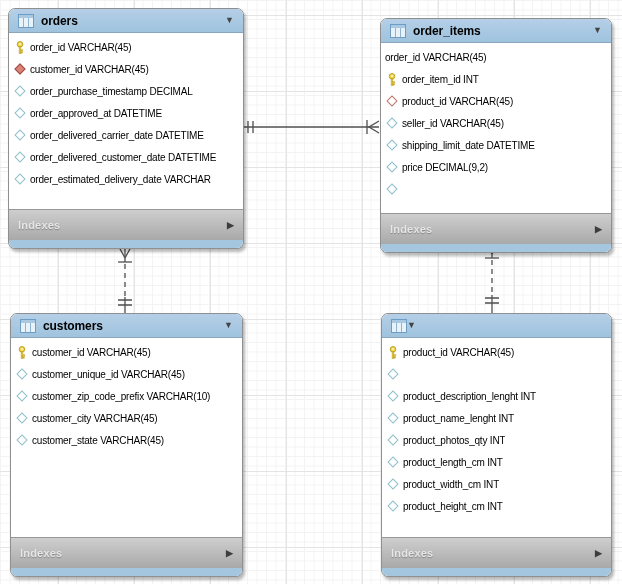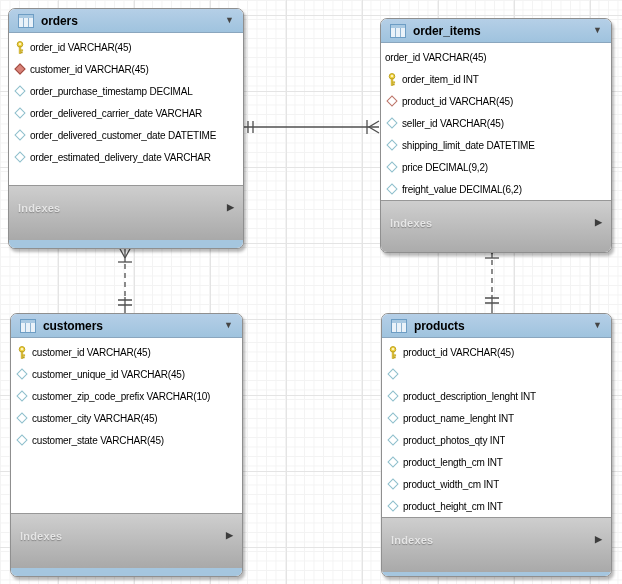--- a/index.html
+++ b/index.html
@@ -30,21 +30,21 @@
   .ttl{flex:1;margin-left:7px;font-size:12px;font-weight:bold;color:#000;letter-spacing:-0.1px;}
   .coll{flex:0 0 auto;font-size:9px;color:#454545;line-height:1;}
   .tb{flex:1 1 auto;background:#fff;padding-top:3px;}
   .row{height:22px;display:flex;align-items:center;padding-left:4px;font-size:10px;color:#000;white-space:nowrap;letter-spacing:-0.2px;}
   .ic{flex:0 0 auto;width:13px;height:14px;margin-right:4px;display:flex;align-items:center;justify-content:center;}
   .dia{width:6px;height:6px;background:#fff;border:1px solid #8ebfcc;transform:rotate(45deg);}
   .dia.fk-filled{background:#d9837a;border-color:#9f4a3f;}
   .dia.fk-outline{border-color:#bc7468;}
   .ft{overflow:hidden;}
   .tix{
-    flex:0 0 auto;height:22px;display:flex;align-items:flex-start;padding:16px 9px;
+    flex:0 0 auto;height:22px;display:flex;align-items:center;padding:4px 9px;
     background:linear-gradient(#cecece,#a9a9a9);border-top:1px solid #979797;
     font-size:11px;font-weight:bold;color:#e6e6e6;text-shadow:0 1px 1px #868686;
     letter-spacing:0.2px;
   }
   .tix-arrow{margin-left:auto;font-size:9px;color:#3d3d3d;text-shadow:none;}
   .strip{flex:0 0 auto;height:8px;background:#a5c6df;}
   
   #t-orders{left:8px;top:8px;width:234px;height:239px;}
   #t-order_items{left:380px;top:10px;width:230px;height:233px;margin-top:8px;}
   #t-customers{left:10px;top:313px;width:231px;height:262px;}
@@ -125,21 +125,27 @@
       <div class="row">
           <span class="ic">
             <span class="dia"></span>
           </span>
           <span class="ft">order_purchase_timestamp DECIMAL</span>
         </div>
       <div class="row">
           <span class="ic">
             <span class="dia"></span>
           </span>
-          <span class="ft">order_delivered_carrier_date VARCHAR</span>
+          <span class="ft">order_approved_at DATETIME</span>
+        </div>
+      <div class="row">
+          <span class="ic">
+            <span class="dia"></span>
+          </span>
+          <span class="ft">order_delivered_carrier_date DATETIME</span>
         </div>
       <div class="row">
           <span class="ic">
             <span class="dia"></span>
           </span>
           <span class="ft">order_delivered_customer_date DATETIME</span>
         </div>
       <div class="row">
           <span class="ic">
             <span class="dia"></span>
@@ -195,21 +201,20 @@
       <div class="row">
           <span class="ic">
             <span class="dia"></span>
           </span>
           <span class="ft">price DECIMAL(9,2)</span>
         </div>
       <div class="row">
           <span class="ic">
             <span class="dia"></span>
           </span>
-          <span class="ft">freight_value DECIMAL(6,2)</span>
         </div>
     </div>
     <div class="tix">
       <span>Indexes</span>
       <span class="tix-arrow">▶</span>
     </div>
     <div class="strip"></div>
   </div>
 
   <div class="tbl" id="t-customers">
@@ -259,21 +264,20 @@
       <span class="tix-arrow">▶</span>
     </div>
     <div class="strip"></div>
   </div>
 
   <div class="tbl" id="t-products">
     <div class="th">
       <svg class="tbl-ico" width="16" height="14" viewBox="0 0 16 14">
           <use href="#sym-table"></use>
         </svg>
-      <span class="ttl">products</span>
       <span class="coll">▼</span>
     </div>
     <div class="tb">
       <div class="row">
           <span class="ic">
             <svg width="10" height="13" viewBox="0 0 10 14">
               <use href="#sym-key"></use>
             </svg>
           </span>
           <span class="ft">product_id VARCHAR(45)</span>

